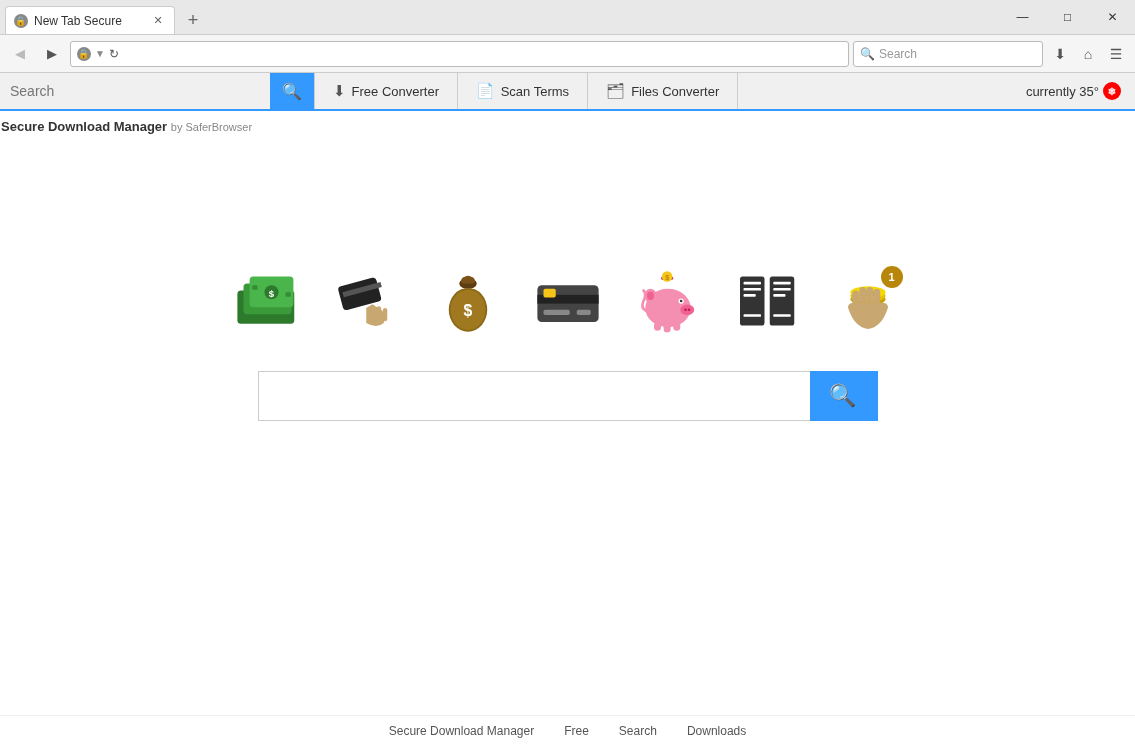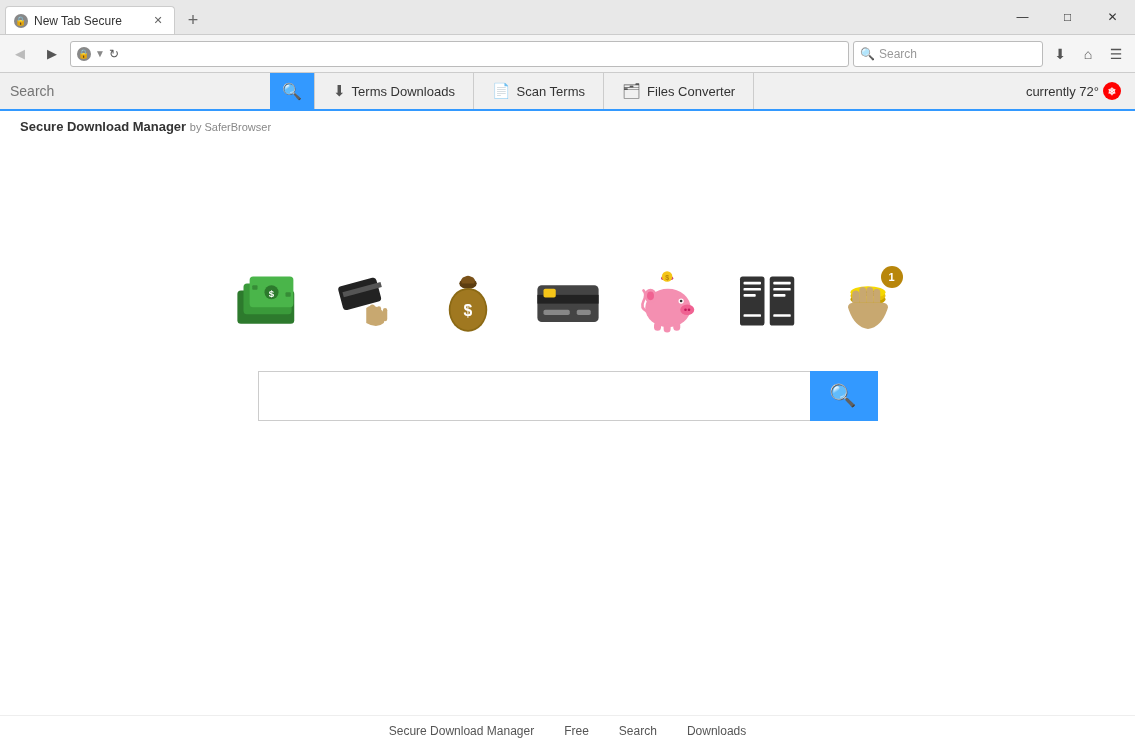--- a/index.html
+++ b/index.html
@@ -221,21 +221,21 @@
       height: calc(745px - 35px - 38px - 38px - 30px);
       background: #fff;
       display: flex;
       flex-direction: column;
       align-items: center;
       position: relative;
     }
     #branding {
       position: absolute;
       top: 8px;
-      left: 20px;
+      left: 1px;
       font-size: 13px;
       color: #333;
       text-align: center;
     }
     #branding strong { font-weight: bold; }
     #branding span { color: #888; font-size: 11px; }
 
     
     #icons-row {
       display: flex;
@@ -345,32 +345,32 @@
 
 <div id="toolbar">
   <div id="toolbar-search">
     <input id="toolbar-search-input" type="text" placeholder="Search" style="">
     <button id="toolbar-search-btn">
       <span>🔍</span>
     </button>
   </div>
   <div class="toolbar-item">
     <span class="toolbar-icon">⬇</span>
-    <span>Terms Downloads</span>
+    <span>Free Converter</span>
   </div>
   <div class="toolbar-item">
     <span class="toolbar-icon">📄</span>
     <span>Scan Terms</span>
   </div>
   <div class="toolbar-item">
     <span class="toolbar-icon">🗂</span>
     <span>Files Converter</span>
   </div>
   <div class="toolbar-weather">
-    <span>currently 72°</span>
+    <span>currently 35°</span>
     <div class="weather-badge">❄</div>
   </div>
 </div>
 
 <div id="page-content">
   <div id="branding">
     <strong>Secure Download Manager</strong>
     <span> <span>by SaferBrowser</span></span>
   </div>
 

